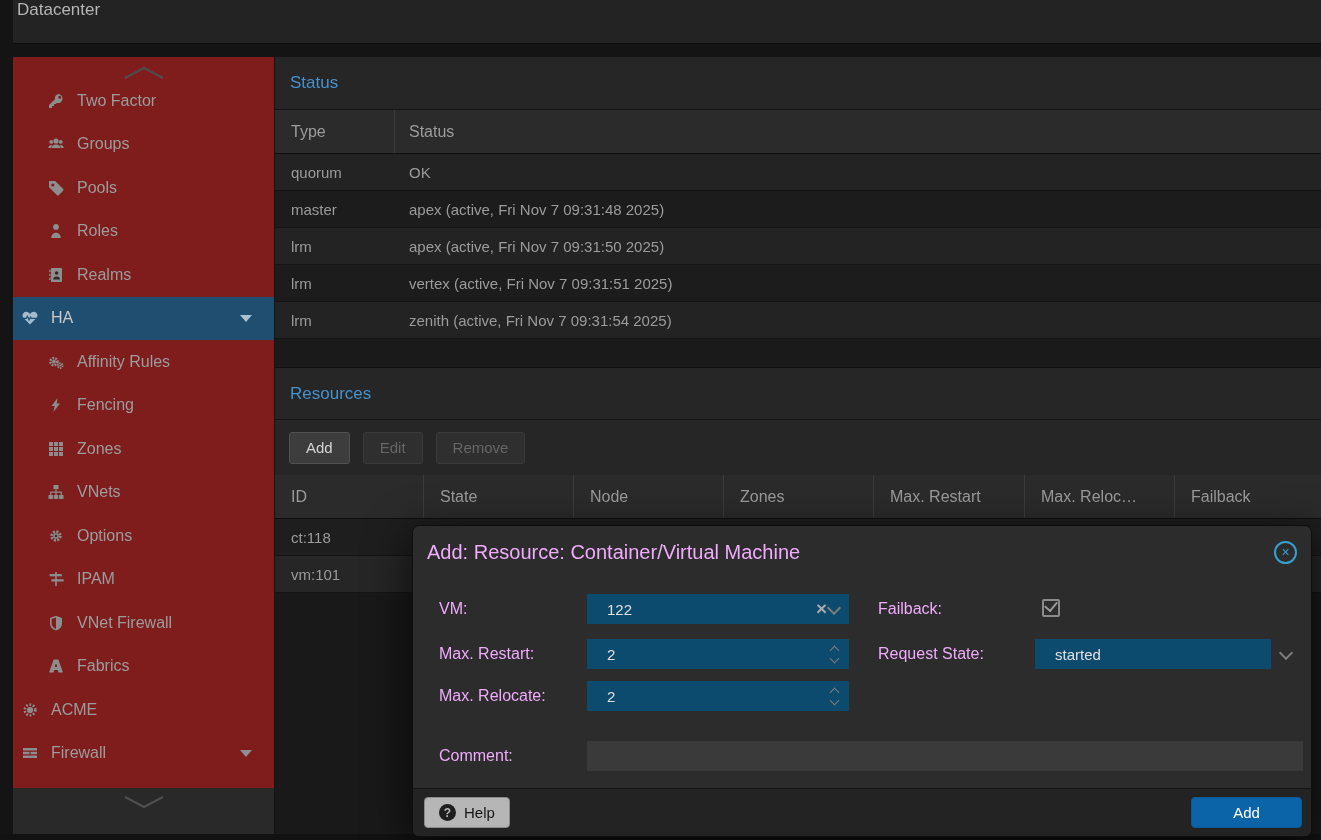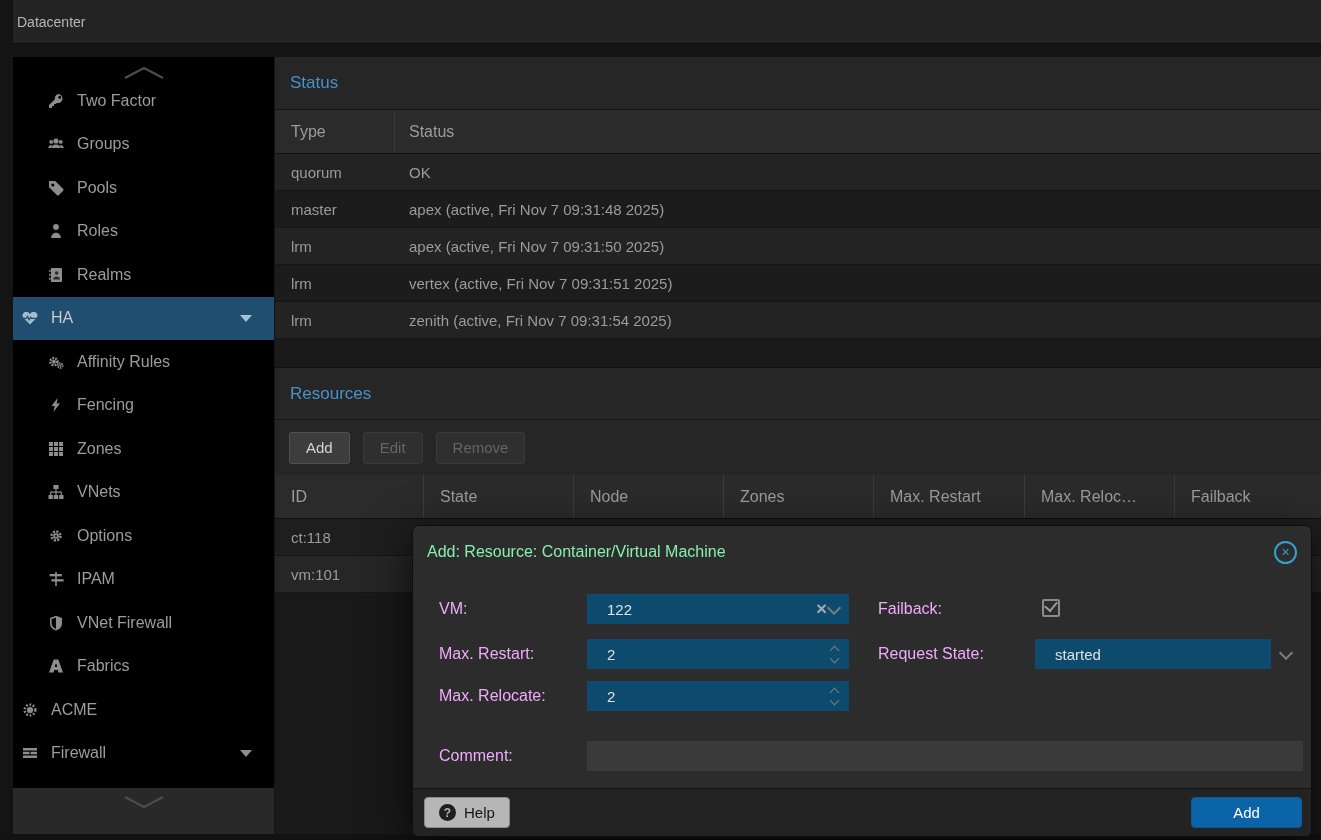--- a/index.html
+++ b/index.html
@@ -1,25 +1,25 @@
 <!DOCTYPE html>
 <html><head>
 <meta charset="utf-8">
 <style>
   html,body{margin:0;padding:0;background:#141414;}
   .app{position:relative;width:1321px;height:840px;overflow:hidden;
        font-family:"Liberation Sans",sans-serif;background:#141414;-webkit-font-smoothing:antialiased;}
 
   
   .topbar{position:absolute;left:13px;top:0;width:1308px;height:44px;background:#232323;
-          border-bottom:1px solid #0d0d0d;display:flex;align-items:center;box-sizing:border-box;
-          padding-left:4px;color:#b5b5b5;font-size:14px;}
+          border-bottom:1px solid #0d0d0d;display:flex;align-items:flex-start;box-sizing:border-box;
+          padding-left:4px;color:#b5b5b5;font-size:17px;}
 
   
-  .sidebar{position:absolute;left:13px;top:57px;width:261px;height:777px;background:#000000;overflow:hidden;}
+  .sidebar{position:absolute;left:13px;top:57px;width:261px;height:777px;background:#7f1d1d;overflow:hidden;}
   .scrollup{position:absolute;top:8px;left:50%;transform:translateX(-50%);cursor:pointer;}
   .tree{position:absolute;top:22px;left:0;right:0;}
   .tree-item{height:43.5px;display:flex;align-items:center;color:#9c9c9c;font-size:16px;cursor:pointer;box-sizing:border-box;}
   .tree-item.lvl1{padding-left:9px;}
   .tree-item.lvl2{padding-left:35px;}
   .tree-item.selected{background:#1f4e70;color:#cbcbcb;}
   .ticon{width:20px;height:16px;margin-right:9px;color:#8d8d8d;display:inline-flex;flex:none;}
   .tree-item.selected .ticon{color:#a3bccd;}
   .ticon svg{width:16px;height:16px;fill:currentColor;}
   .tlabel{white-space:nowrap;}
@@ -48,21 +48,21 @@
   .gap{height:28px;background:#1a1a1a;}
   .toolbar{height:55px;background:#262626;display:flex;align-items:center;padding-left:14px;box-sizing:border-box;}
   .tbtn{height:32px;margin-right:13px;padding:0 16px;font-size:15px;border-radius:3px;background:#3d3d3d;
         border:1px solid #525252;color:#d4d4d4;font-family:inherit;cursor:pointer;}
   .tbtn.disabled{background:#2f2f2f;border-color:#3a3a3a;color:#666;text-align:right;}
 
   
   .dialog{position:absolute;left:412px;top:525px;width:900px;height:312px;background:#2c2c2c;
           border:1px solid #0e0e0e;border-radius:7px;box-shadow:0 10px 45px rgba(0,0,0,.75);z-index:20;box-sizing:border-box;}
   .dlg-header{position:absolute;left:0;top:0;right:0;height:52px;display:flex;align-items:center;padding:0 14px;box-sizing:border-box;}
-  .dlg-title{color:#86efac;font-size:16px;}
+  .dlg-title{color:#f0abfc;font-size:20px;}
   .dlg-close{margin-left:auto;width:23px;height:23px;border:2px solid #35a0cf;border-radius:50%;color:#35a0cf;
              display:flex;align-items:center;justify-content:center;font-size:14px;cursor:pointer;box-sizing:border-box;line-height:1;}
   .f-label{position:absolute;height:30px;display:flex;align-items:center;color:#f0abfc;font-size:16px;}
   .f-input{position:absolute;background:#3a3a3a;border:none;outline:none;color:#e4e4e4;font-size:15px;
            padding:0 10px;box-sizing:border-box;height:30px;font-family:inherit;}
   .f-box{position:absolute;background:#0c4a6e;height:30px;box-sizing:border-box;display:flex;align-items:center;
          padding-left:20px;color:#e0e0e0;font-size:15px;cursor:pointer;}
   .chev{position:absolute;width:8px;height:8px;border-right:2px solid #7d7d7d;border-bottom:2px solid #7d7d7d;
         transform:rotate(45deg);cursor:pointer;}
   .clear-x{position:absolute;color:#a9a9a9;font-size:19px;font-weight:bold;line-height:1;cursor:pointer;}

